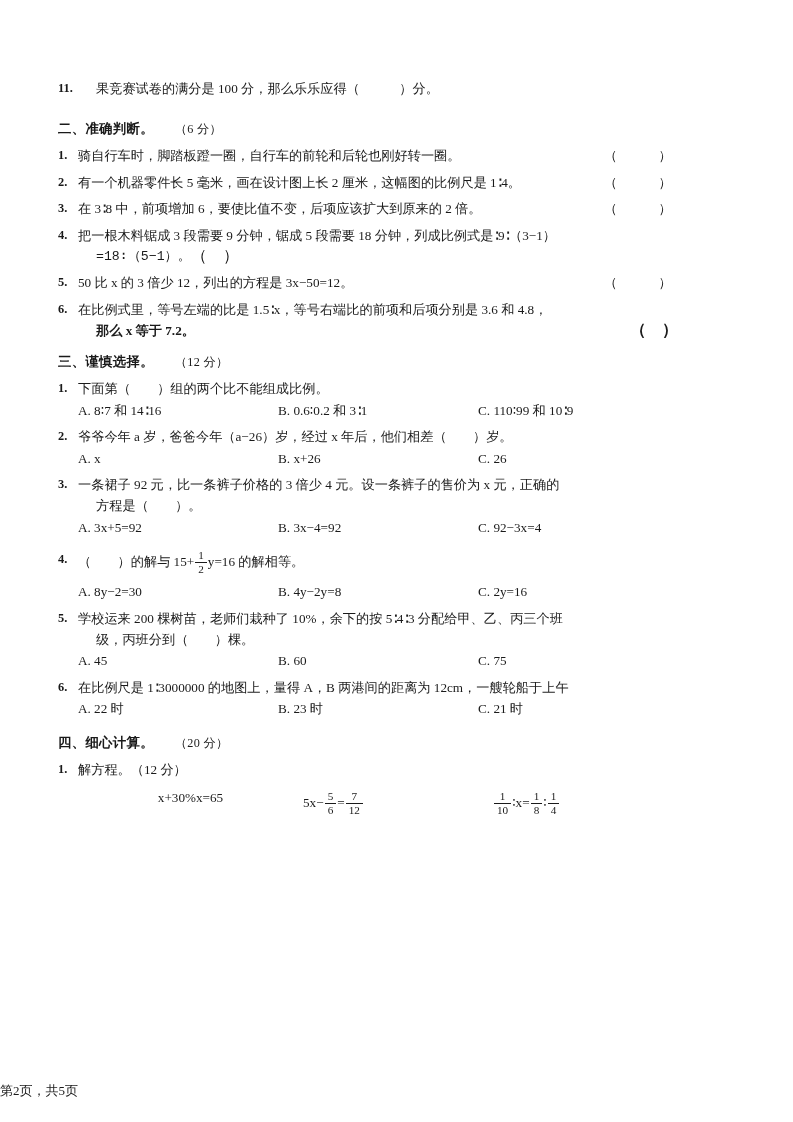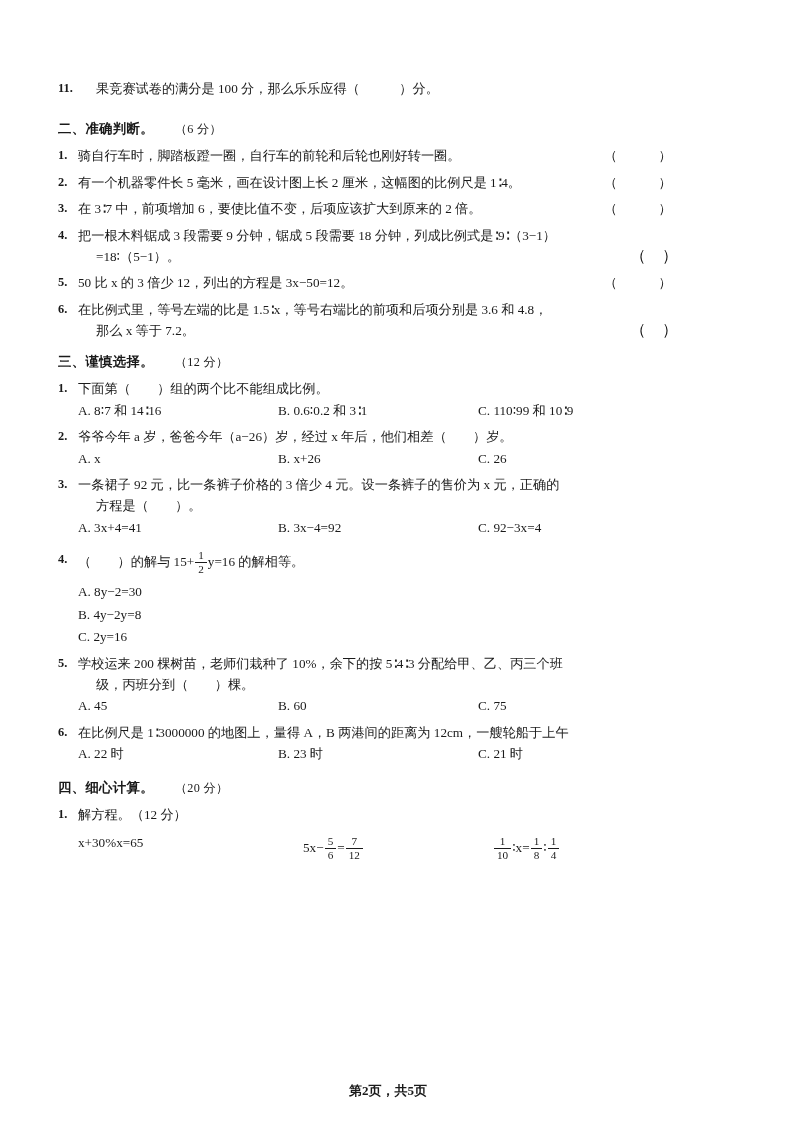--- a/index.html
+++ b/index.html
@@ -93,42 +93,40 @@
   .ch1 { width: 200px; }
   .ch2 { width: 200px; }
   .ch3 { width: 200px; font-family: Liberation Serif, serif; }
   .calc-row {
     display: flex;
     padding-left: 20px;
     margin-top: 10px;
     font-size: 13.2px;
   }
   .calc-row > span { display: inline-block; }
-  .c1 { width: 225px; }
+  .c1 { width: 225px; text-align: center; }
   .c2 { width: 190px; }
   .c3 { width: 180px; }
   .frac {
     display: inline-block;
     vertical-align: -0.55em;
     text-align: center;
     font-size: 11.2px;
     line-height: 1.12;
     margin: 0 1px;
   }
   .frac .n { display: block; padding: 0 3px; }
   .frac .d { display: block; border-top: 1px solid #1a1a1a; padding: 0 3px; }
   .footer {
     position: absolute;
     left: 0;
     right: 17px;
     bottom: 22px;
-    text-align: center;
     font-size: 13px;
     font-family: "Liberation Serif", serif;
-    font-weight: bold;
   }
 </style>
 </head>
 <body>
 
 <div class="page">
   <div class="content">
 
     <div class="q">
       <span class="num">11.</span>
@@ -151,50 +149,50 @@
       <div class="body">
         <span class="num">2.</span>
         <span>有一个机器零件长 5 毫米，画在设计图上长 2 厘米，这幅图的比例尺是 1∶4。</span>
       </div>
       <div class="paren">（　）</div>
     </div>
 
     <div class="tf-row">
       <div class="body">
         <span class="num">3.</span>
-        <span>在 3∶7 中，前项增加 6，要使比值不变，后项应该扩大到原来的 2 倍。</span>
+        <span>在 3∶8 中，前项增加 6，要使比值不变，后项应该扩大到原来的 2 倍。</span>
       </div>
       <div class="paren">（　）</div>
     </div>
 
     <div style="margin-bottom:5px;">
       <div class="q" style="margin-bottom:0;">
         <span class="num">4.</span>
         <span class="q-line">把一根木料锯成 3 段需要 9 分钟，锯成 5 段需要 18 分钟，列成比例式是∶9∶（3−1）</span>
       </div>
-      <div style="display:flex;justify-content:space-between;align-items:flex-start;">
+      <div style="display:flex;justify-content:flex-start;align-items:flex-start;font-family:Liberation Mono, monospace;">
         <div style="font-size:13.2px;line-height:1.62;padding-left:38px;">=18∶（5−1）。</div>
         <div class="paren">（　）</div>
       </div>
     </div>
 
     <div class="tf-row">
       <div class="body">
         <span class="num">5.</span>
         <span>50 比 x 的 3 倍少 12，列出的方程是 3x−50=12。</span>
       </div>
       <div class="paren">（　）</div>
     </div>
 
     <div style="margin-bottom:5px;">
       <div class="q" style="margin-bottom:0;">
         <span class="num">6.</span>
         <span class="q-line">在比例式里，等号左端的比是 1.5∶x，等号右端比的前项和后项分别是 3.6 和 4.8，</span>
       </div>
-      <div style="display:flex;justify-content:space-between;align-items:flex-start;">
+      <div style="display:flex;justify-content:space-between;align-items:flex-start;font-weight:bold;">
         <div style="font-size:13.2px;line-height:1.62;padding-left:38px;">那么 x 等于 7.2。</div>
         <div class="paren">（　）</div>
       </div>
     </div>
 
     <div class="sec-head">
       <span>三、谨慎选择。</span><span class="score">（12 分）</span>
     </div>
 
     <div class="q" style="margin-bottom:0;">
@@ -216,30 +214,30 @@
       <span class="ch2">B. x+26</span>
       <span class="ch3">C. 26</span>
     </div>
 
     <div class="q" style="margin-bottom:0;">
       <span class="num">3.</span>
       <span class="q-line">一条裙子 92 元，比一条裤子价格的 3 倍少 4 元。设一条裤子的售价为 x 元，正确的</span>
       <span class="q-line" style="padding-left:18px">方程是（　　）。</span>
     </div>
     <div class="choices">
-      <span class="ch1">A. 3x+4=41</span>
+      <span class="ch1">A. 3x+5=92</span>
       <span class="ch2">B. 3x−4=92</span>
       <span class="ch3">C. 92−3x=4</span>
     </div>
 
     <div class="q" style="margin-bottom:0;margin-top:10px;">
       <span class="num">4.</span>
       <span>（　　）的解与 15+</span><span class="frac"><span class="n">1</span><span class="d">2</span></span><span>y=16 的解相等。</span>
     </div>
-    <div class="choices" style="margin-top:6px;flex-direction:column;">
+    <div class="choices" style="margin-top:6px;">
       <span class="ch1">A. 8y−2=30</span>
       <span class="ch2">B. 4y−2y=8</span>
       <span class="ch3">C. 2y=16</span>
     </div>
 
     <div class="q" style="margin-bottom:0;">
       <span class="num">5.</span>
       <span class="q-line">学校运来 200 棵树苗，老师们栽种了 10%，余下的按 5∶4∶3 分配给甲、乙、丙三个班</span>
       <span class="q-line" style="padding-left:18px">级，丙班分到（　　）棵。</span>
     </div>

